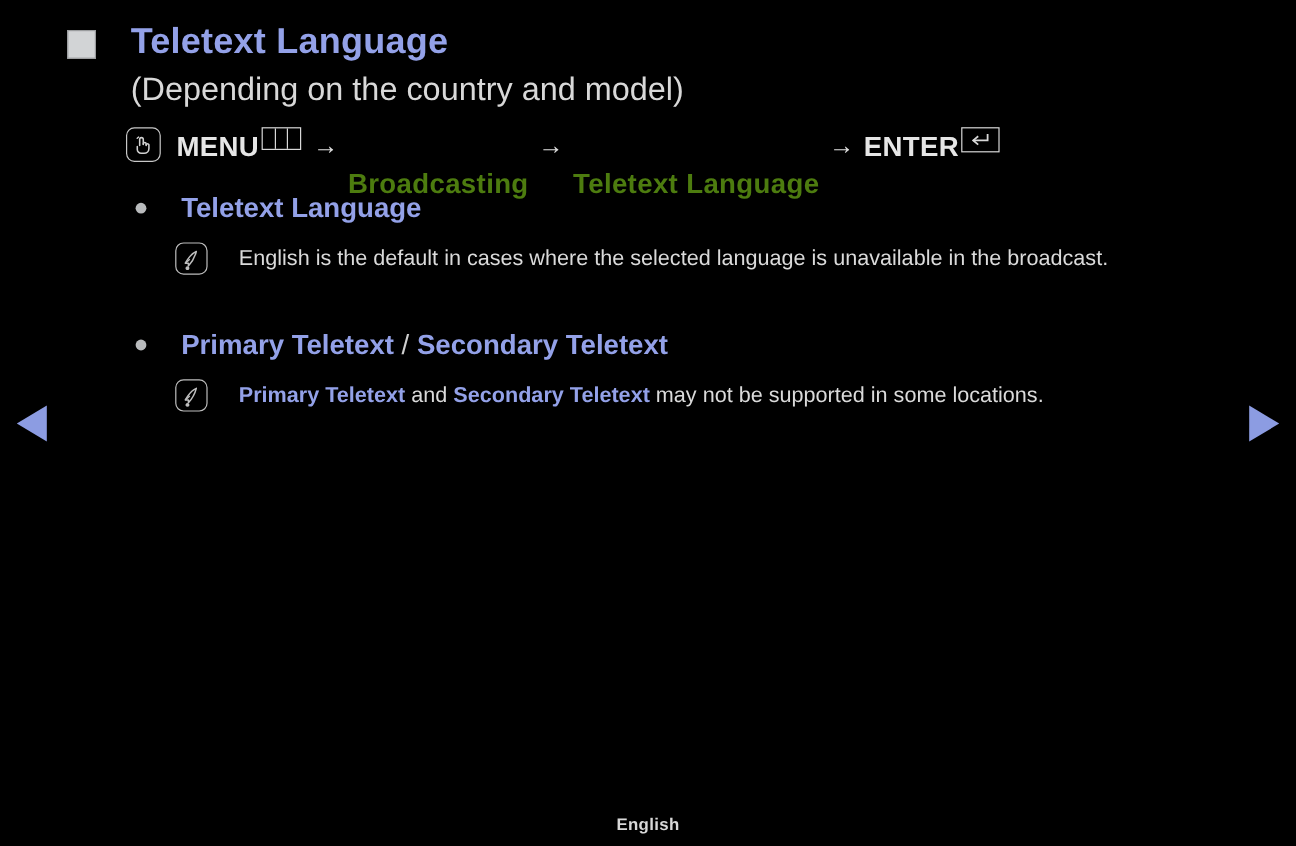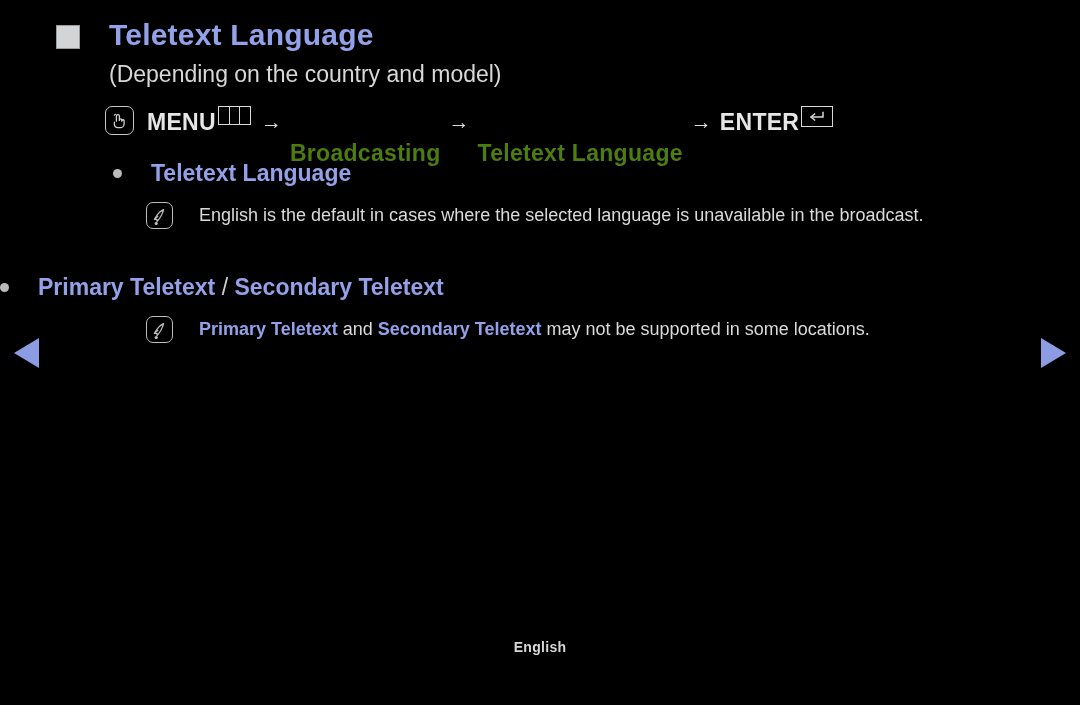--- a/index.html
+++ b/index.html
@@ -48,21 +48,21 @@
     line-height: 38px;
     letter-spacing: 0.2px;
     white-space: nowrap;
   }
 
   
   .subtitle {
     position: absolute;
     left: 109px;
     top: 58px;
-    font-size: 23px;
+    font-size: 27px;
     color: #d8d8d8;
     line-height: 32px;
     white-space: nowrap;
   }
 
   
   .menu-path {
     position: absolute;
     left: 105px;
     top: 106px;
@@ -203,21 +203,21 @@
   .nav-right {
     right: 14px;
     border-left: 25px solid #8c9ce2;
   }
 
   
   .footer {
     position: absolute;
     left: 0;
     right: 0;
-    top: 639px;
+    top: 679px;
     text-align: center;
     font-size: 14px;
     font-weight: bold;
     color: #d8d8d8;
     letter-spacing: 0.3px;
   }
 </style>
 </head>
 <body>
 
@@ -277,21 +277,21 @@
                    C8.4 12.0 11.2 8.0 12.6 2.6 Z" fill="none" stroke="#bdbdbd" stroke-width="1.25" stroke-linejoin="round"></path>
           <path d="M3.4 12.3 L7.2 9.0" fill="none" stroke="#bdbdbd" stroke-width="1.1"></path>
           <path d="M5.2 14.9 a1.6 1.6 0 1 0 0.02 0" fill="#bdbdbd"></path>
         </svg>
       </span>
       <span class="note-text" style="margin-left:26px;"><span>English is the default in cases where the selected language is unavailable in the broadcast.</span></span>
     </div>
   </div>
 
   <div class="bullet-block" style="top:272px;">
-    <div class="bullet-row" style="">
+    <div class="bullet-row" style="padding-left:113px;">
       <span class="dot"></span>
       <span class="bullet-label" style="margin-left:29px;">
         <span>Primary Teletext</span><span class="sep-slash"> / </span><span>Secondary Teletext</span>
       </span>
     </div>
     <div class="note-row" style="padding-left:146px; padding-top:9px; padding-right:80px;text-align:center;">
       <span class="icon-note">
         <svg width="18" height="18" viewBox="0 0 18 18">
           <path d="M12.6 2.6 C10.2 3.6 7.4 6.2 5.4 9.2 L3.4 12.3 L6.0 12.3 L6.0 14.6
                    C8.4 12.0 11.2 8.0 12.6 2.6 Z" fill="none" stroke="#bdbdbd" stroke-width="1.25" stroke-linejoin="round"></path>

